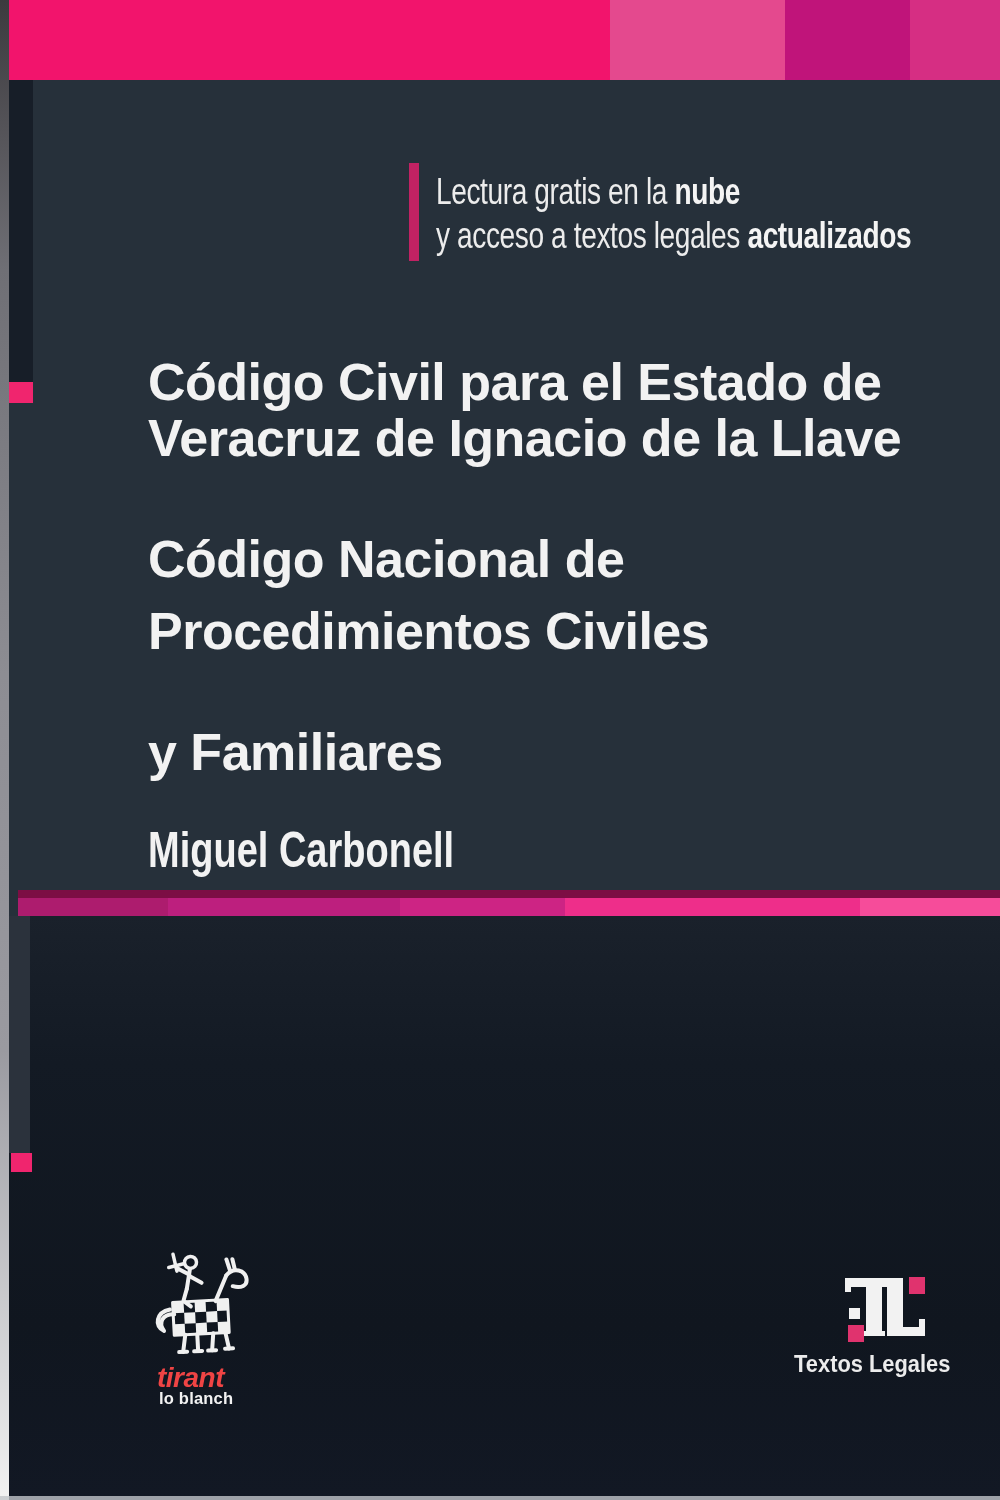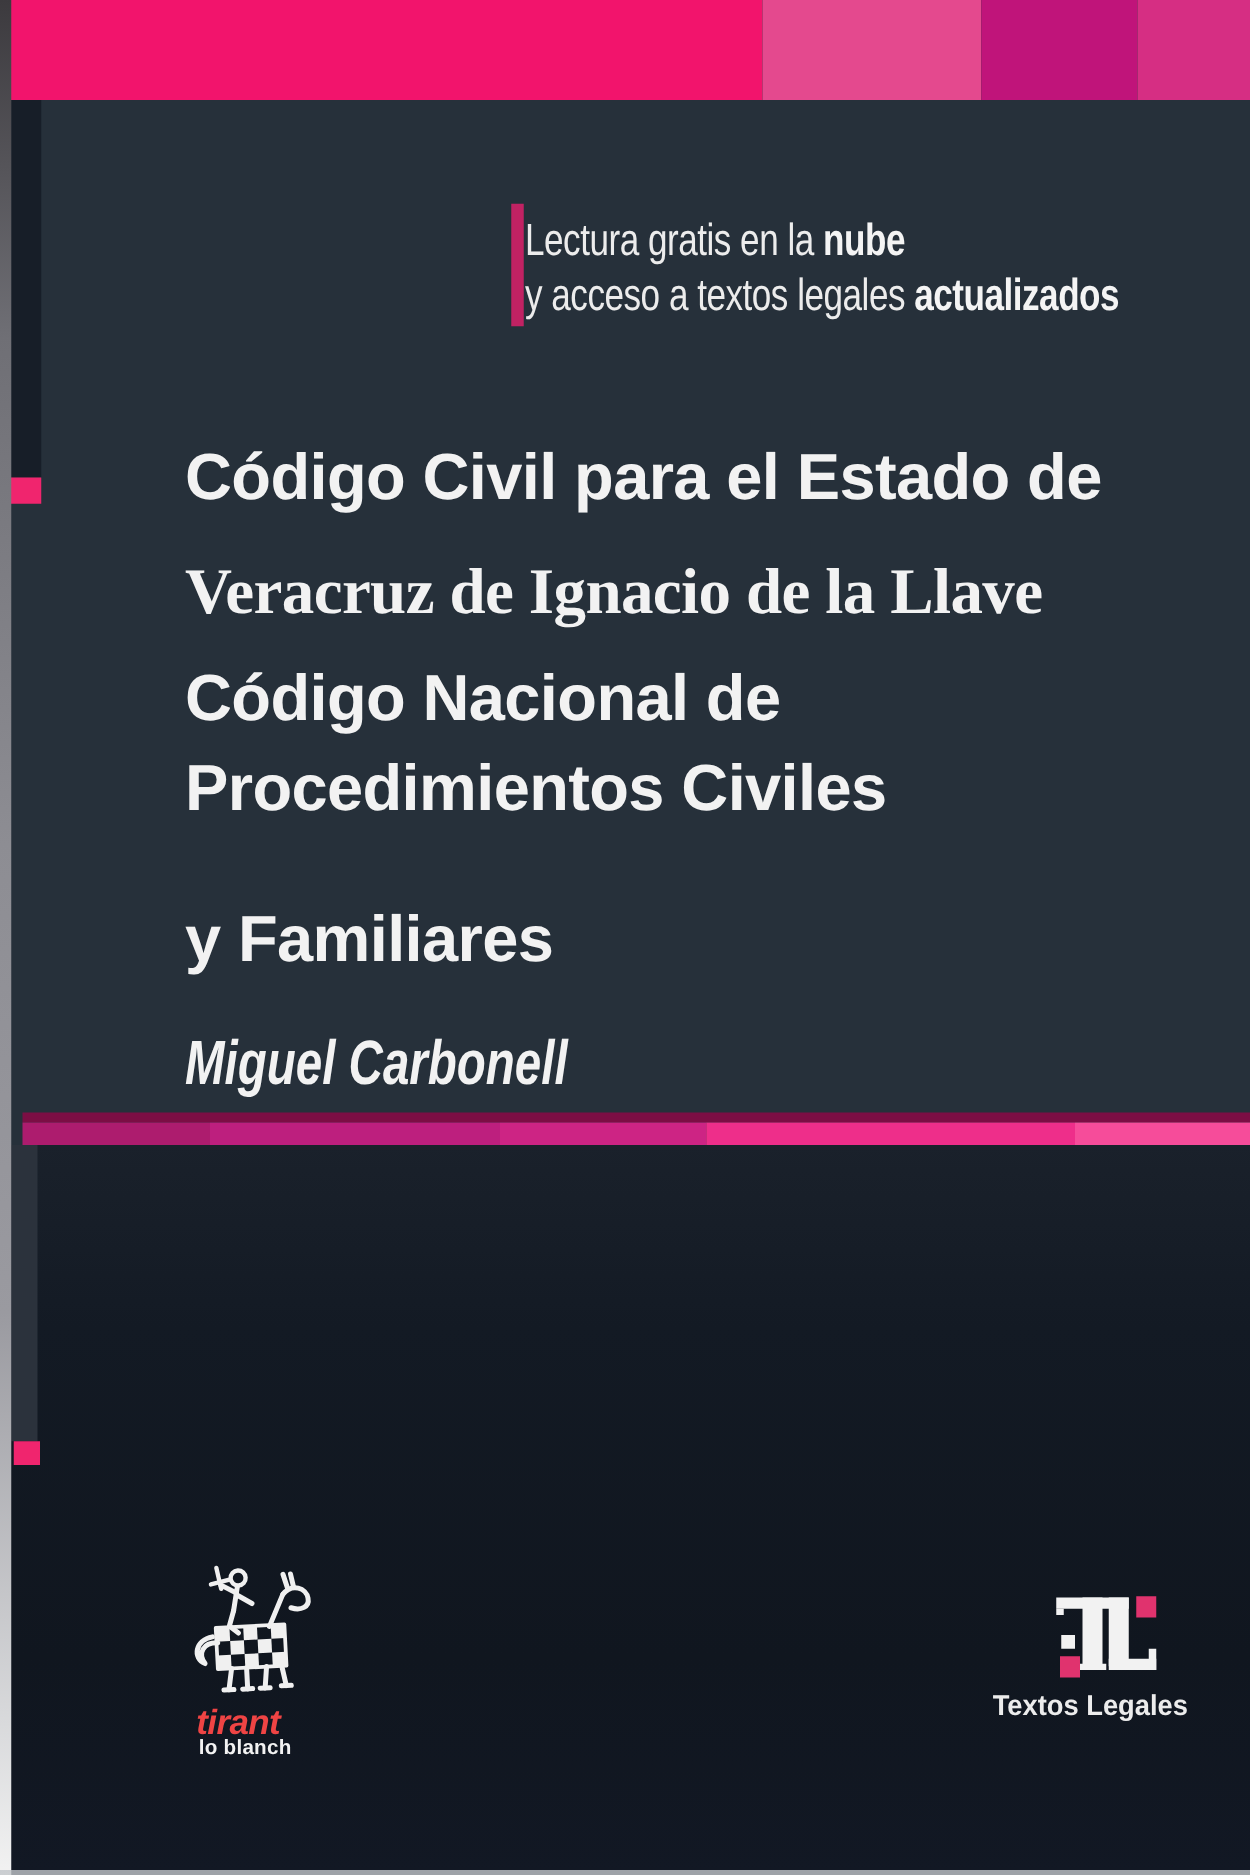--- a/index.html
+++ b/index.html
@@ -19,36 +19,36 @@
     background:linear-gradient(#3c3a3e 0%,#6f6f75 18%,#8d8d93 45%,#9a9aa0 70%,#d9dadc 92%,#f2f2f2 100%);}
   .edge-bottom{position:absolute;left:0;top:1496px;width:1000px;height:4px;background:#c2c5c9;opacity:.8;}
   
   .ribbon-top{position:absolute;left:9px;top:80px;width:24px;height:302px;background:#171e28;}
   .sq-top{position:absolute;left:8px;top:382px;width:25px;height:21px;}
   .ribbon-bottom{position:absolute;left:9px;top:916px;width:21px;height:237px;background:#2b323c;}
   .sq-bottom{position:absolute;left:11px;top:1153px;width:21px;height:19px;}
   .pink-square{background:#f0256e;}
   
   .tag-rule{position:absolute;left:409px;top:163px;width:10px;height:98px;background:#c12263;}
-  .tagline{position:absolute;left:420px;color:#ececec;font-size:36px;line-height:1;white-space:nowrap;}
+  .tagline{position:absolute;left:436px;color:#ececec;font-size:36px;line-height:1;white-space:nowrap;}
   .tagline .cond{display:inline-block;transform:scaleX(0.78);transform-origin:0 0;letter-spacing:-0.5px;}
   .tag1{top:174px;}
   .tag2{top:218px;}
   .tagline b{font-weight:bold;color:#f4f4f4;}
   
   .title-line{position:absolute;left:148px;color:#f2f2f2;font-weight:bold;
     font-size:52px;line-height:1;white-space:nowrap;letter-spacing:-0.5px;}
   .t1{top:356px;}
-  .t2{top:448px;font-family:Liberation Serif, serif;}
+  .t2{top:412px;}
   .t3{top:533px;}
   .t4{top:605px;}
   .t5{top:726px;}
   .edition{position:absolute;left:145px;top:751px;color:#e9e9e9;font-size:42px;line-height:1;white-space:nowrap;}
   .edition .cond{display:inline-block;transform:scaleX(0.85);transform-origin:0 0;}
-  .author{position:absolute;left:148px;top:825px;color:#f2f2f2;font-weight:bold;font-size:50px;line-height:1;white-space:nowrap;font-style:italic;}
+  .author{position:absolute;left:148px;top:825px;color:#f2f2f2;font-weight:bold;font-size:50px;line-height:1;white-space:nowrap;}
   .author .cond{display:inline-block;transform:scaleX(0.76);transform-origin:0 0;}
   
   .midbar{position:absolute;left:18px;top:890px;width:982px;height:26px;
     border-top:8px solid #7c0e44;box-sizing:border-box;display:flex;}
   .midbar .m1{width:150px;background:#ad1c6e;}
   .midbar .m2{width:232px;background:#bd1f7e;}
   .midbar .m3{width:165px;background:#cd2484;}
   .midbar .m4{width:295px;background:#ee2e8a;}
   .midbar .m5{flex:1;background:#f64c9a;}
   

